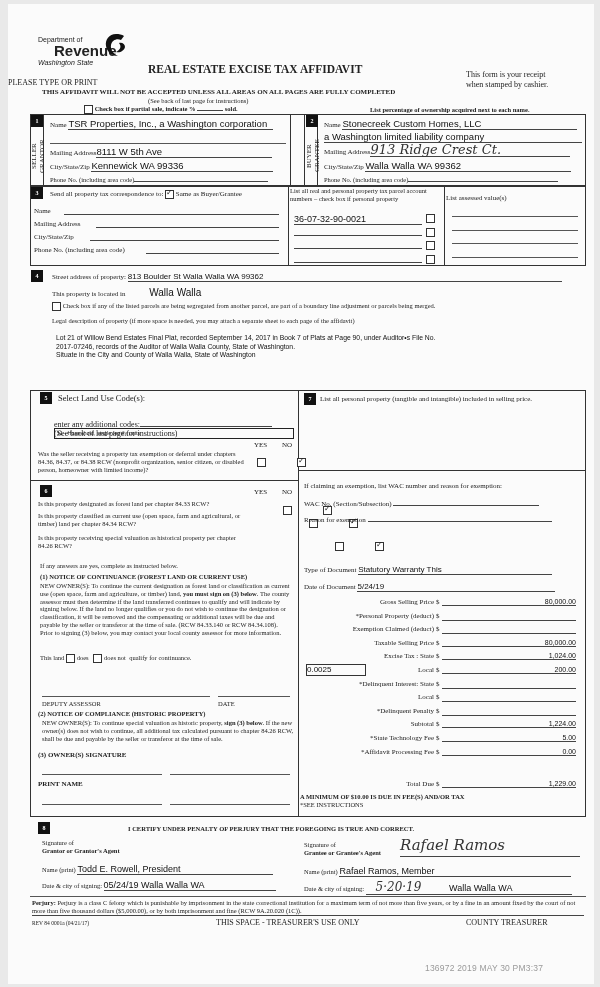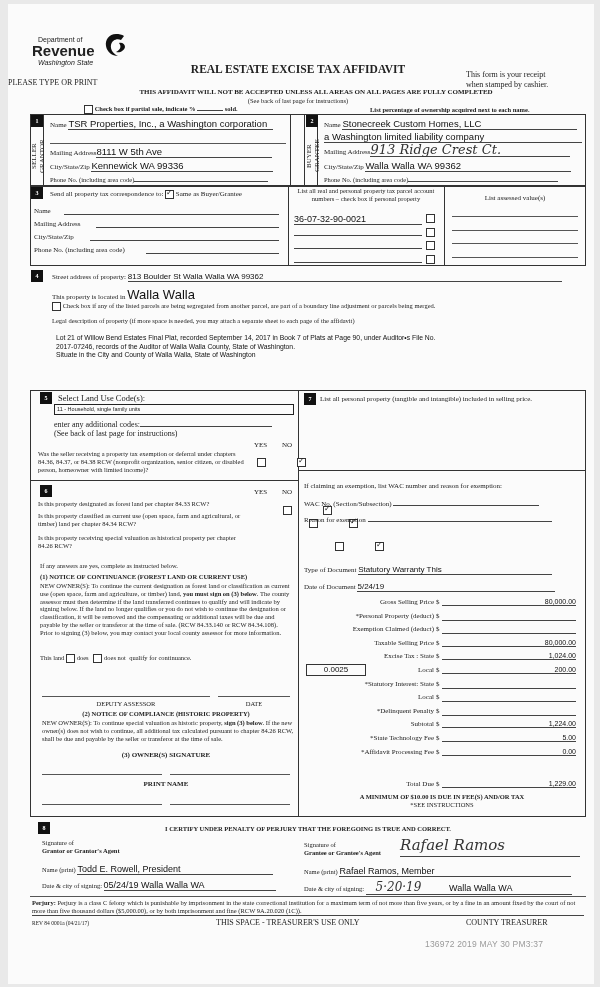--- a/index.html
+++ b/index.html
@@ -8,49 +8,49 @@
     background: #e9e9e9;
     font-family: "Liberation Serif", serif;
     color: #222;
     position: relative;
   }
   .page {
     position: absolute; left: 8px; top: 4px; width: 586px; height: 980px;
     background: #fbfbfb;
   }
   .abs { position: absolute; }
-  .sans { font-family: "Liberation Sans", sans-serif; }
+  .sans { font-family: "Liberation Sans", sans-serif; margin-top: 24px; }
   .typed { font-family: "Liberation Sans", sans-serif; color: #111; }
   .hand { font-family: "DejaVu Serif", serif; font-style: italic; color: #333; }
   .u { border-bottom: 1px solid #444; }
   .num {
     display: inline-block; background: #111; color: #fff; font-size: 6px;
     width: 12px; height: 12px; line-height: 12px; text-align: center; font-weight: bold;
   }
   .cb {
     display: inline-block; width: 9px; height: 9px; border: 1px solid #333;
     background: #fff; vertical-align: middle; position: relative;
   }
   .cb.checked::after {
     content: "✓"; position: absolute; left: 0px; top: -3px; font-size: 8px; color: #222;
   }
   .box { position: absolute; border: 1px solid #333; }
   .line { position: absolute; border-bottom: 1px solid #555; }
   .t6 { font-size: 6.5px; }
   .t7 { font-size: 7px; }
   .t8 { font-size: 8px; }
   .right { text-align: right; }
-  .center { text-align: center; }
+  .center { text-align: left; }
   .bold { font-weight: bold; }
   .vert {
     position: absolute; writing-mode: vertical-rl; transform: rotate(180deg);
     font-size: 7px; text-align: center; line-height: 8px;
   }
   .logo-dept { font-family: "Liberation Sans", sans-serif; font-size: 7px; }
-  .logo-rev { font-family: "Liberation Sans", sans-serif; font-size: 15px; font-weight: bold; line-height: 14px; }
+  .logo-rev { font-family: "Liberation Sans", sans-serif; font-size: 15px; font-weight: bold; line-height: 14px; margin-left: 22px; }
   .logo-wa { font-family: "Liberation Sans", sans-serif; font-size: 7px; font-style: italic; }
 </style>
 </head>
 <body>
 
 <div class="page">
 
   
   <div class="abs" style="left:18px;top:26px;width:110px;height:44px;">
     <div class="logo-dept" style="position:absolute;left:12px;top:6px;">Department of</div>
@@ -59,21 +59,21 @@
     <svg style="position:absolute;left:78px;top:2px;" width="24" height="26" viewBox="0 0 24 26">
       <path d="M12 2 C5 2 1 8 2 14 C3 20 8 24 14 24 C10 22 6 18 7 13 C8 8 13 6 17 8 L20 4 C18 2.5 15 2 12 2 Z" fill="#111"></path>
       <path d="M15 11 C18 10 21 12 21 15 C20 19 16 21 12 20 C16 18 18 15 15 11 Z" fill="#111"></path>
     </svg>
   </div>
 
   <div class="abs t8" style="left:0px;top:74px;width:100px;">PLEASE TYPE OR PRINT</div>
   <div class="abs center bold" style="left:140px;top:59px;width:300px;font-size:11.5px;">REAL ESTATE EXCISE TAX AFFIDAVIT</div>
   <div class="abs t8" style="left:458px;top:66px;">This form is your receipt</div>
   <div class="abs t8" style="left:458px;top:76px;">when stamped by cashier.</div>
-  <div class="abs center bold" style="left:48px;top:84px;width:520px;font-size:7px;">THIS AFFIDAVIT WILL NOT BE ACCEPTED UNLESS ALL AREAS ON ALL PAGES ARE FULLY COMPLETED</div>
+  <div class="abs center bold" style="left:34px;top:84px;width:520px;font-size:7px;">THIS AFFIDAVIT WILL NOT BE ACCEPTED UNLESS ALL AREAS ON ALL PAGES ARE FULLY COMPLETED</div>
   <div class="abs center t6" style="left:140px;top:93px;width:300px;">(See back of last page for instructions)</div>
 
   <div class="abs t6 bold" style="left:76px;top:101px;">
     <span class="cb"></span>
     <span>Check box if partial sale, indicate %</span>
     <span style="display:inline-block;width:26px;border-bottom:1px solid #444;"></span>
     <span>sold.</span>
   </div>
   <div class="abs t6 bold" style="left:362px;top:102px;">List percentage of ownership acquired next to each name.</div>
 
@@ -177,21 +177,21 @@
   <div class="line" style="left:444px;top:253px;width:126px;"></div>
 
   
   <span class="num abs" style="left:23px;top:266px;">4</span>
   <div class="abs t7" style="left:44px;top:268px;width:532px;">
     <span>Street address of property:</span>
     <span class="typed u" style="display:inline-block;width:434px;font-size:8px;">813 Boulder St Walla Walla WA 99362</span>
   </div>
   <div class="abs t7" style="left:44px;top:283px;">
     <span>This property is located in</span>
-    <span class="typed" style="margin-left:0;font-size:13px;">Walla Walla</span>
+    <span class="typed" style="margin-left:22px;font-size:10px;">Walla Walla</span>
   </div>
   <div class="abs t6" style="left:44px;top:298px;">
     <span class="cb"></span>
     <span>Check box if any of the listed parcels are being segregated from another parcel, are part of a boundary line adjustment or parcels being merged.</span>
   </div>
   <div class="abs t6" style="left:44px;top:313px;">Legal description of property (if more space is needed, you may attach a separate sheet to each page of the affidavit)</div>
   <div class="abs typed" style="left:48px;top:330px;width:520px;font-size:6.8px;line-height:8.5px;">
     <div>Lot 21 of Willow Bend Estates Final Plat, recorded September 14, 2017 in Book 7 of Plats at Page 90, under Auditor•s File No.</div>
     <div>2017-07246, records of the Auditor of Walla Walla County, State of Washington.</div>
     <div>Situate in the City and County of Walla Walla, State of Washington</div>
@@ -318,21 +318,21 @@
       <span class="t7" style="position:absolute;left:134px;">$</span>
       <span class="typed u right" style="position:absolute;left:140px;width:134px;font-size:7px;">1,024.00</span>
     </div>
     <div style="height:13.6px;position:relative;">
       <span class="typed center" style="position:absolute;left:4px;top:-2px;width:60px;height:12px;border:1px solid #333;font-size:8px;line-height:10px;">0.0025</span>
       <span class="t7 right" style="position:absolute;right:148px;width:60px;">Local</span>
       <span class="t7" style="position:absolute;left:134px;">$</span>
       <span class="typed u right" style="position:absolute;left:140px;width:134px;font-size:7px;">200.00</span>
     </div>
     <div style="height:13.6px;position:relative;">
-      <span class="t7 right" style="position:absolute;right:148px;width:140px;">*Statutory Interest: State</span>
+      <span class="t7 right" style="position:absolute;right:148px;width:140px;">*Delinquent Interest: State</span>
       <span class="t7" style="position:absolute;left:134px;">$</span>
       <span class="typed u right" style="position:absolute;left:140px;width:134px;height:9px;font-size:7px;"></span>
     </div>
     <div style="height:13.6px;position:relative;">
       <span class="t7 right" style="position:absolute;right:148px;width:140px;">Local</span>
       <span class="t7" style="position:absolute;left:134px;">$</span>
       <span class="typed u right" style="position:absolute;left:140px;width:134px;height:9px;font-size:7px;"></span>
     </div>
     <div style="height:13.6px;position:relative;">
       <span class="t7 right" style="position:absolute;right:148px;width:140px;">*Delinquent Penalty</span>

